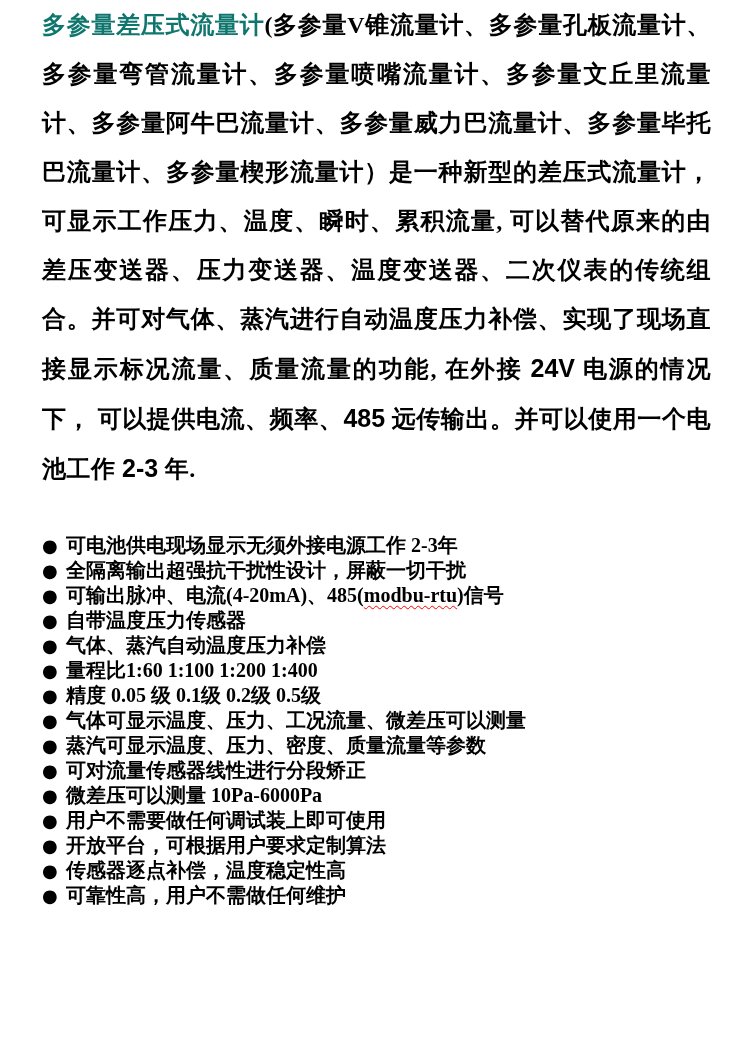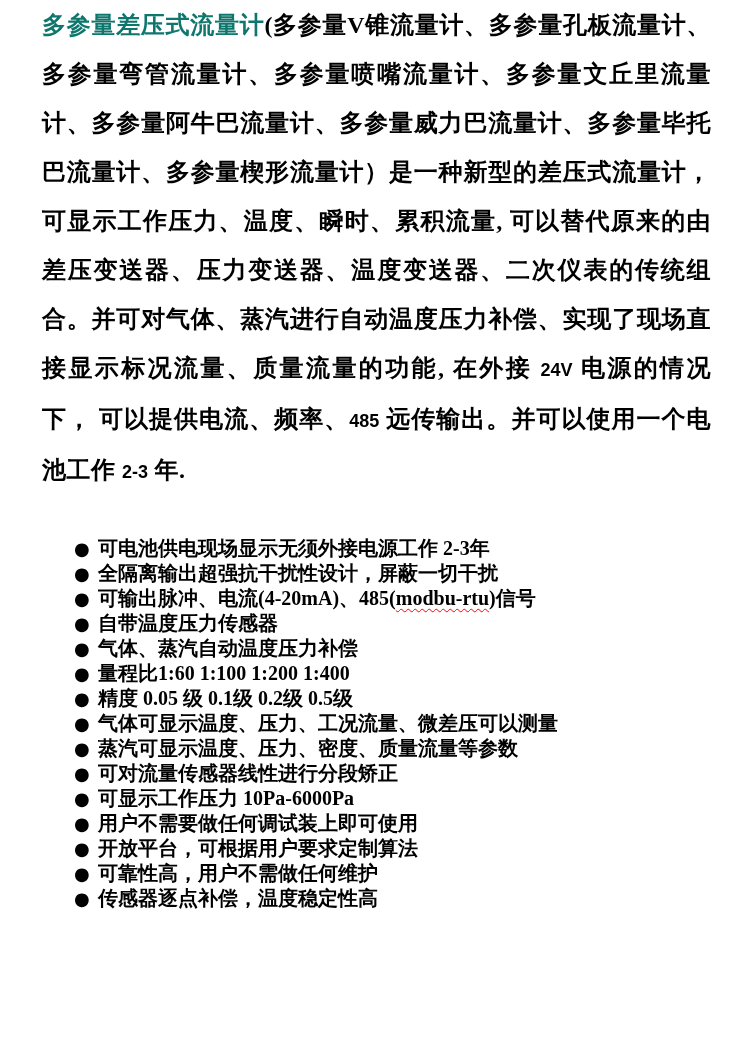--- a/index.html
+++ b/index.html
@@ -25,34 +25,33 @@
     text-align: justify;
     text-justify: inter-ideograph;
     letter-spacing: 0.5px;
   }
   .red-title {
     color: #0f766e;
   }
   .num-bold {
     font-family: "Liberation Sans", "DejaVu Sans", sans-serif;
     font-weight: bold;
-    font-size: 18px;
+    font-size: 25px;
     letter-spacing: 0;
   }
   .features {
     list-style: none;
     margin: 39px 0 0 0;
     padding: 0;
     font-size: 20px;
     line-height: 25px;
     font-weight: bold;
   }
   .features li {
     white-space: nowrap;
-    margin-left: 32px;
   }
   .bullet {
     display: inline-block;
     width: 18px;
     margin-right: 6px;
     font-size: 18px;
     font-family: "DejaVu Sans", sans-serif;
   }
   .squiggle {
     text-decoration: underline;
@@ -73,20 +72,20 @@
     <li><span class="bullet">●</span><span>可电池供电现场显示无须外接电源工作 2-3年</span></li>
     <li><span class="bullet">●</span><span>全隔离输出超强抗干扰性设计，屏蔽一切干扰</span></li>
     <li><span class="bullet">●</span><span>可输出脉冲、电流(4-20mA)、485(</span><span class="squiggle">modbu-rtu</span><span>)信号</span></li>
     <li><span class="bullet">●</span><span>自带温度压力传感器</span></li>
     <li><span class="bullet">●</span><span>气体、蒸汽自动温度压力补偿</span></li>
     <li><span class="bullet">●</span><span>量程比1:60 1:100 1:200 1:400</span></li>
     <li><span class="bullet">●</span><span>精度 0.05 级 0.1级 0.2级 0.5级</span></li>
     <li><span class="bullet">●</span><span>气体可显示温度、压力、工况流量、微差压可以测量</span></li>
     <li><span class="bullet">●</span><span>蒸汽可显示温度、压力、密度、质量流量等参数</span></li>
     <li><span class="bullet">●</span><span>可对流量传感器线性进行分段矫正</span></li>
-    <li><span class="bullet">●</span><span>可显示工作压力 10Pa-6000Pa</span></li>
+    <li><span class="bullet">●</span><span>微差压可以测量 10Pa-6000Pa</span></li>
     <li><span class="bullet">●</span><span>用户不需要做任何调试装上即可使用</span></li>
     <li><span class="bullet">●</span><span>开放平台，可根据用户要求定制算法</span></li>
+    <li><span class="bullet">●</span><span>传感器逐点补偿，温度稳定性高</span></li>
     <li><span class="bullet">●</span><span>可靠性高，用户不需做任何维护</span></li>
-    <li><span class="bullet">●</span><span>传感器逐点补偿，温度稳定性高</span></li>
   </ul>
 
 </div>
 
 </body></html>

